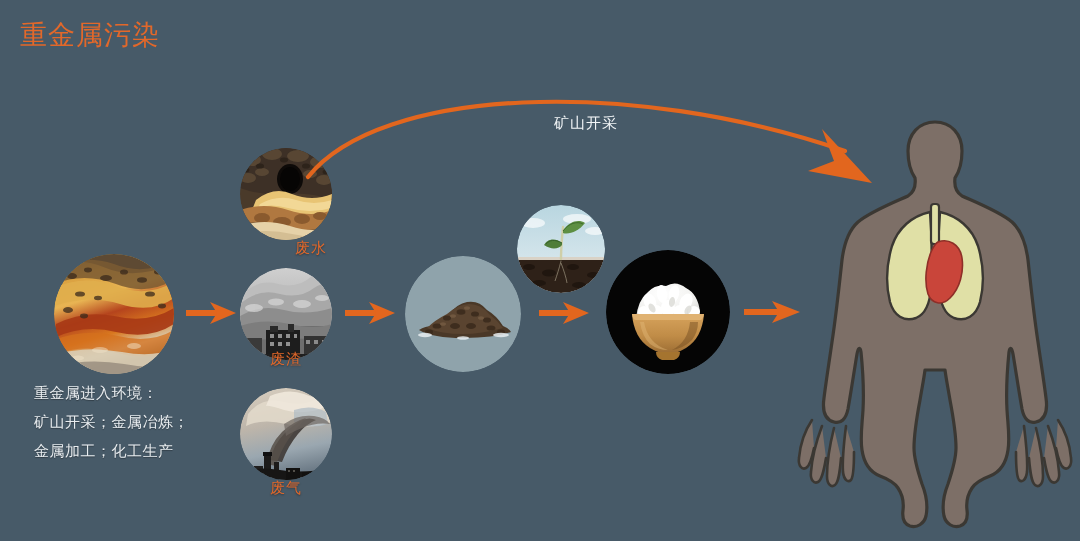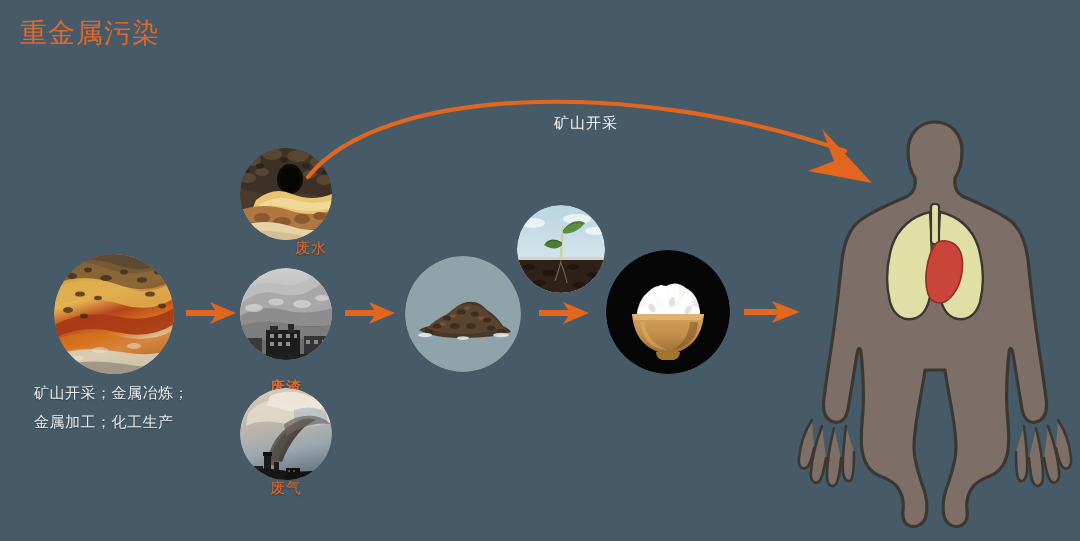--- a/index.html
+++ b/index.html
@@ -8,21 +8,21 @@
     background:#475a68;
     font-family:"Liberation Sans","DejaVu Sans",sans-serif;
     position:relative;
   }
   #stage{position:absolute;inset:0;}
 
   
   .title{
     position:absolute;left:20px;top:16px;
     color:#e2682a;font-size:27px;line-height:39px;font-weight:400;
-    letter-spacing:1px;white-space:nowrap;font-family:Liberation Mono, monospace;
+    letter-spacing:1px;white-space:nowrap;
   }
   .title .l2{display:block;}
 
   
   .caption{
     position:absolute;left:34px;top:378px;
     color:#e9edf0;font-size:15px;line-height:29px;letter-spacing:.5px;
     white-space:nowrap;text-shadow:0 1px 1px rgba(0,0,0,.35);
   }
   .caption span{display:block;}
@@ -52,20 +52,21 @@
 </head>
 <body>
 
 <div id="stage">
 
   <div class="title">
     <span class="l1">重金属污染</span>
   </div>
 
   <div class="caption">
+    <span>重金属进入环境：</span>
     <span>矿山开采；金属冶炼；</span>
     <span>金属加工；化工生产</span>
   </div>
 
   <div class="node" style="left:54px;top:254px;width:120px;height:120px;">
     <svg viewBox="0 0 120 120" xmlns="http://www.w3.org/2000/svg">
       <defs>
         <clipPath id="cpMine">
             <circle cx="60" cy="60" r="60"></circle>
           </clipPath>
@@ -196,21 +197,21 @@
         <rect x="64" y="68" width="22" height="22" fill="#333"></rect>
         <g fill="#9b9b9b" opacity=".85">
           <rect x="66" y="72" width="4" height="4"></rect>
             <rect x="74" y="72" width="4" height="4"></rect>
           <rect x="82" y="72" width="3" height="4"></rect>
         </g>
         <path d="M0,86 H92 V92 H0 Z" fill="#202020"></path>
       </g>
     </svg>
   </div>
-  <div class="nodelabel" style="left:286px;top:378px;font-weight:bold;">废渣</div>
+  <div class="nodelabel" style="left:286px;top:350px;">废渣</div>
 
   <div class="node" style="left:240px;top:388px;width:92px;height:92px;">
     <svg viewBox="0 0 92 92" xmlns="http://www.w3.org/2000/svg">
       <defs>
         <clipPath id="cpWG">
             <circle cx="46" cy="46" r="46"></circle>
           </clipPath>
         <linearGradient id="gGasSky" x1="0" y1="0" x2="0.2" y2="1">
           <stop offset="0%" stop-color="#d9cfc0"></stop>
           <stop offset="45%" stop-color="#bdb5aa"></stop>

